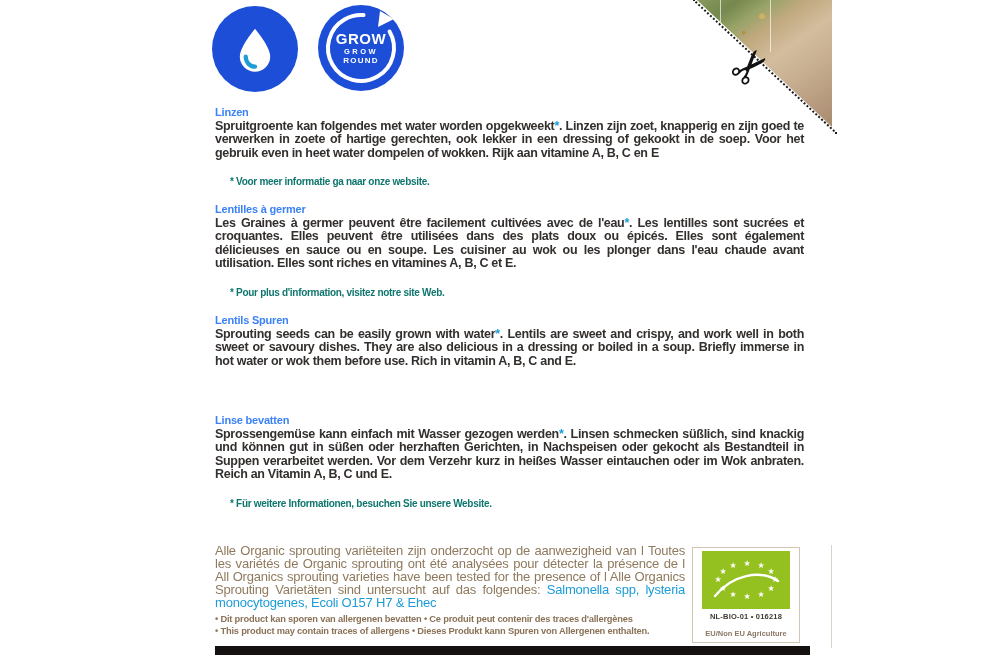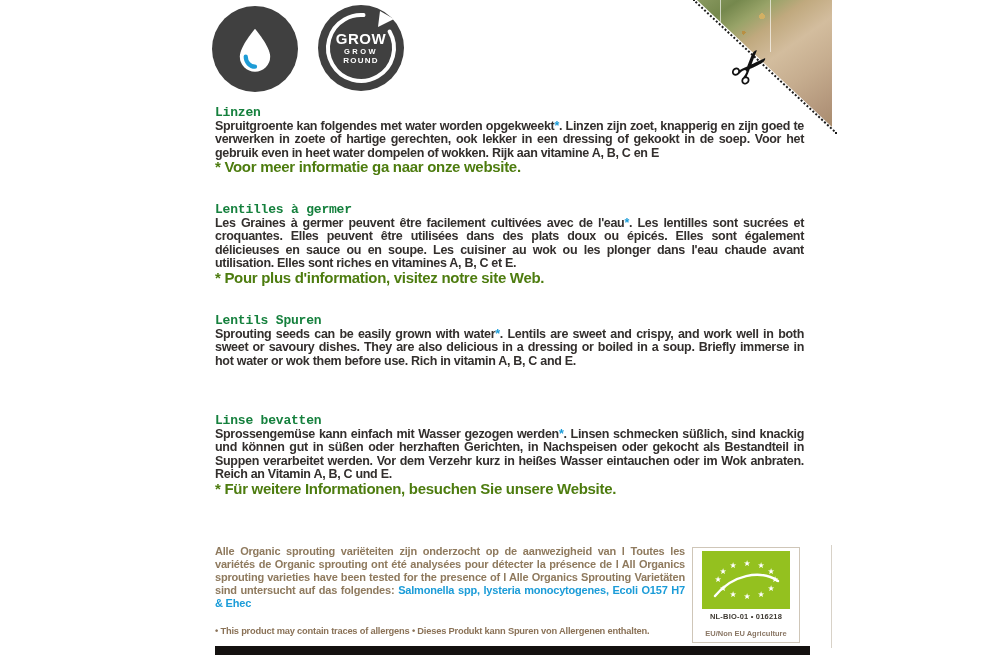--- a/index.html
+++ b/index.html
@@ -1,20 +1,20 @@
 <!DOCTYPE html>
 <html><head>
 <meta charset="utf-8">
 <style>
   html,body{margin:0;padding:0;background:#ffffff;}
   body{font-family:"Liberation Sans", sans-serif;}
   .label{position:relative;width:982px;height:655px;background:#fff;overflow:hidden;}
 
   
-  .badge{position:absolute;width:86px;height:86px;border-radius:50%;background:#404040;
+  .badge{position:absolute;width:86px;height:86px;border-radius:50%;background:#1d4ed8;
          display:flex;align-items:center;justify-content:center;}
   .badge-water{left:212px;top:6px;}
   .badge-grow{left:318px;top:5px;flex-direction:column;}
   .grow-ring{position:absolute;left:0;top:0;}
   .grow-text{position:relative;color:#fff;text-align:center;line-height:1;z-index:2;}
   .grow-l1{font-size:15px;font-weight:bold;letter-spacing:.5px;}
   .grow-l2{font-size:7.5px;font-weight:bold;letter-spacing:2.5px;margin-top:2px;}
   .grow-l3{font-size:8px;font-weight:bold;letter-spacing:1.2px;margin-top:1px;}
 
   
@@ -30,32 +30,32 @@
   .string{position:absolute;width:1px;background:rgba(255,255,255,.65);}
   .string.s1{left:72px;top:0;height:66px;}
   .string.s2{left:122px;top:0;height:52px;}
   .cutline{position:absolute;left:694px;top:-1px;width:196px;height:0;
     border-top:2px dotted #1c1c1c;transform:rotate(43deg);transform-origin:left top;}
   .scissors{position:absolute;left:731px;top:44px;font-size:46px;color:#121212;
     transform:rotate(-47deg);line-height:1;}
 
   
   .sec{position:absolute;left:215px;width:589px;}
-  .sec h2{margin:0 0 1px 0;font-size:13px;line-height:13px;font-weight:bold;
-    color:#15803d;letter-spacing:-.2px;font-family:Liberation Mono, monospace;}
+  .sec h2{margin:0 0 1px 0;font-size:11px;line-height:13px;font-weight:bold;
+    color:#3b82f6;letter-spacing:-.2px;}
   .sec p{margin:0;font-size:12.5px;line-height:13.4px;font-weight:bold;color:#332f2d;
     letter-spacing:-.3px;text-align:justify;}
-  .sec .note{margin:0;font-size:15px;line-height:13.4px;font-weight:bold;
-    color:#4d7c0f;letter-spacing:-.3px;}
+  .sec .note{margin:15px;font-size:10px;line-height:13.4px;font-weight:bold;
+    color:#0f766e;letter-spacing:-.3px;}
   .star{color:#1b9cd8;}
   .sec-nl{top:106px;} .sec-fr{top:203px;} .sec-en{top:314px;} .sec-de{top:414px;}
 
   
   .testblock{position:absolute;left:215px;top:545px;width:470px;margin:0;
-    font-size:11px;line-height:12.9px;font-weight:bold;color:#8f7a5e;
+    font-size:13px;line-height:12.9px;font-weight:normal;color:#8f7a5e;
     letter-spacing:-.2px;text-align:justify;}
   .testblock .pathogens{color:#1b9cd8;}
   .allergens{position:absolute;left:215px;top:613px;width:470px;margin:0;
     font-size:9.3px;line-height:12.4px;font-weight:bold;color:#8a7257;letter-spacing:-.2px;}
   .eu-box{position:absolute;left:692px;top:547px;width:108px;height:96px;
     background:#fff;border:1px solid #cfc6b8;box-sizing:border-box;
     display:flex;flex-direction:column;align-items:center;padding-top:3px;}
   .eu-code{font-size:7.5px;font-weight:bold;color:#3f3a33;margin-top:3px;letter-spacing:.2px;}
   .eu-origin{font-size:7.5px;font-weight:bold;color:#8a7765;margin-top:8px;}
   .blackbar{position:absolute;left:215px;top:646px;width:595px;height:9px;background:#141110;}
@@ -113,21 +113,21 @@
 
   <div class="sec sec-de">
     <h2>Linse bevatten</h2>
     <p><span>Sprossengemüse kann einfach mit Wasser gezogen werden</span><span class="star">*</span><span>. Linsen schmecken süßlich, sind knackig und können gut in süßen oder herzhaften Gerichten, in Nachspeisen oder gekocht als Bestandteil in Suppen verarbeitet werden. Vor dem Verzehr kurz in heißes Wasser eintauchen oder im Wok anbraten. Reich an Vitamin A, B, C und E.</span></p>
     <p class="note">* Für weitere Informationen, besuchen Sie unsere Website.</p>
   </div>
 
   <p class="testblock"><span>Alle Organic sprouting variëteiten zijn onderzocht op de aanwezigheid van l Toutes les variétés de Organic sprouting ont été analysées pour détecter la présence de l All Organics sprouting varieties have been tested for the presence of l Alle Organics Sprouting Varietäten sind untersucht auf das folgendes: </span><span class="pathogens">Salmonella spp, lysteria monocytogenes, Ecoli O157 H7 &amp; Ehec</span></p>
 
   <p class="allergens">
-    <br>
+    <span>• Dit product kan sporen van allergenen bevatten • Ce produit peut contenir des traces d'allergènes</span><br>
     <span>• This product may contain traces of allergens • Dieses Produkt kann Spuren von Allergenen enthalten.</span>
   </p>
 
   <div class="eu-box">
     <svg width="88" height="58" viewBox="0 0 88 58">
       <rect x="0" y="0" width="88" height="58" fill="#94c11f"></rect>
       <path d="M13 45 C30 24, 58 18, 76 30" stroke="#ffffff" stroke-width="2.4" fill="none" stroke-linecap="round"></path>
       <g fill="#ffffff" font-size="8" font-family="DejaVu Sans, sans-serif" text-anchor="middle">
         <text x="73" y="31">★</text>
           <text x="69" y="23">★</text>

